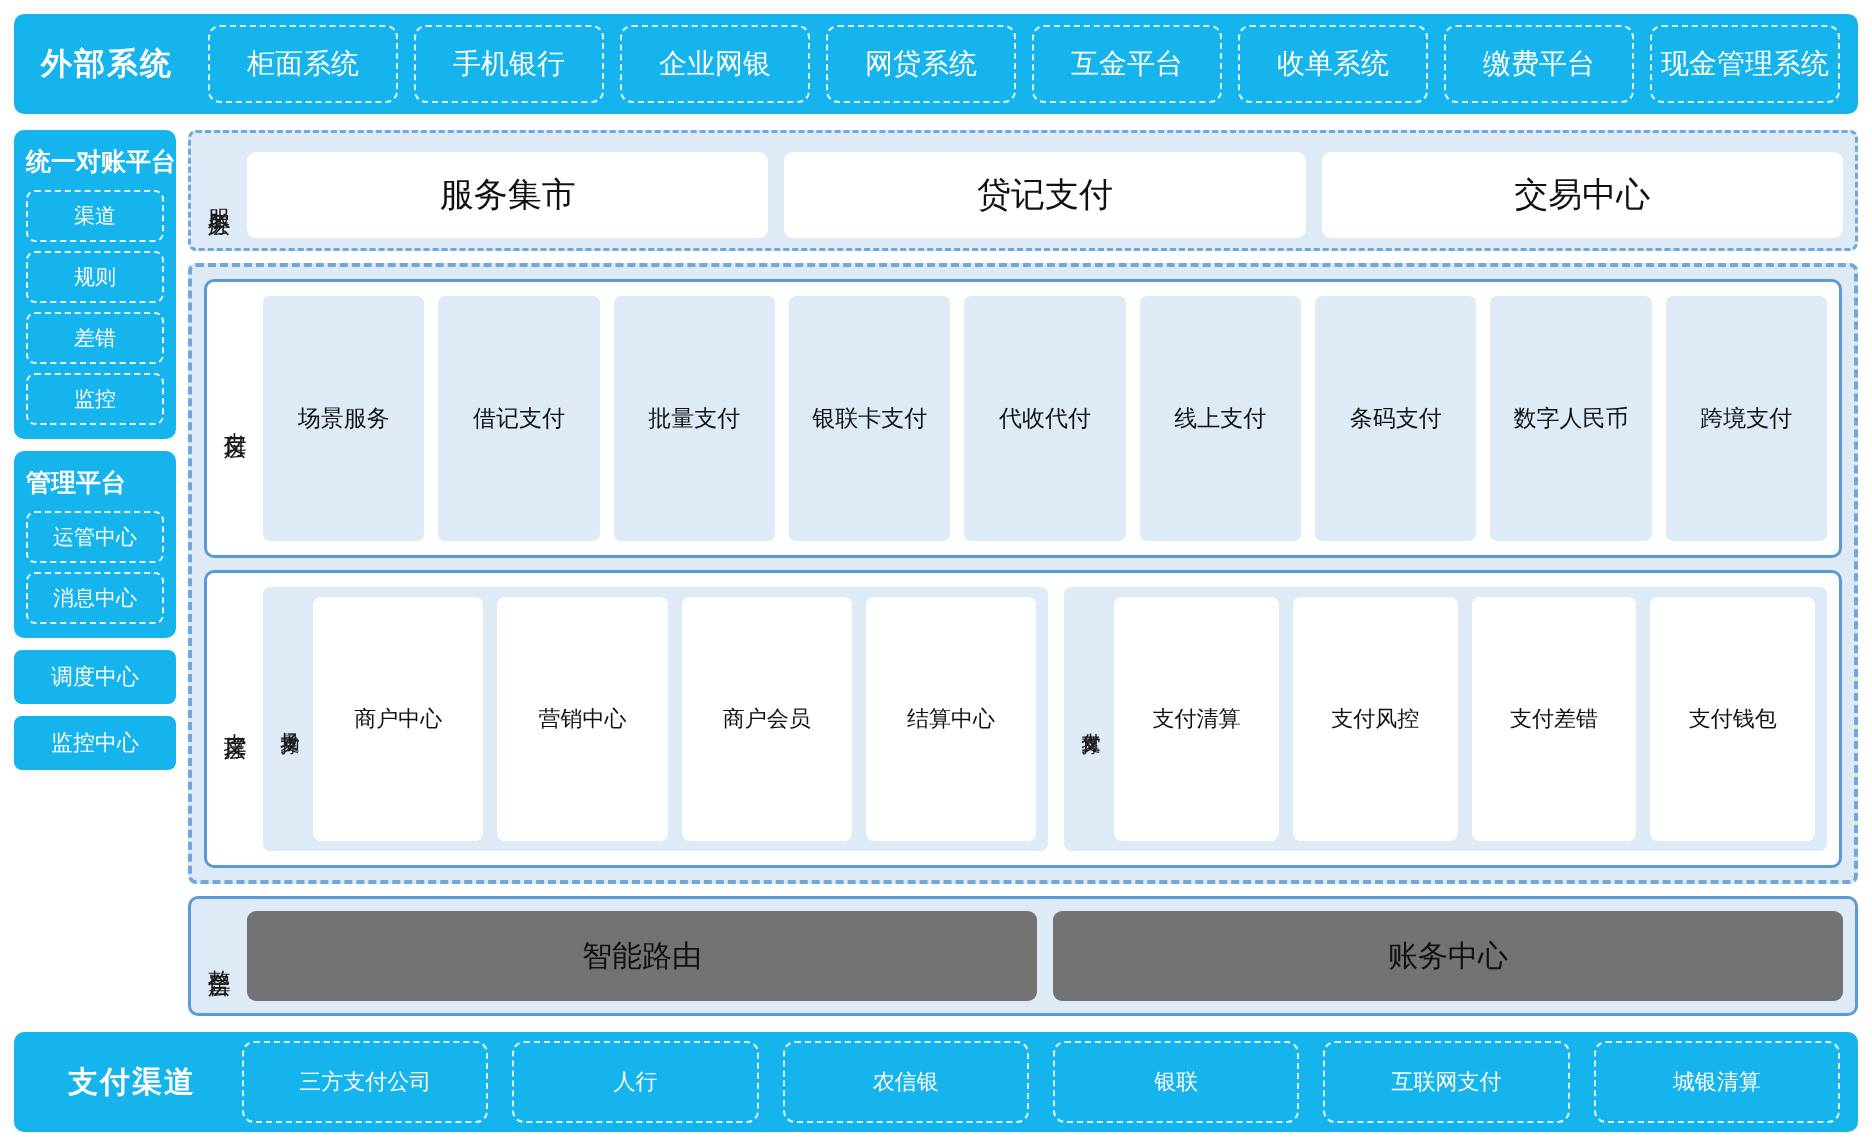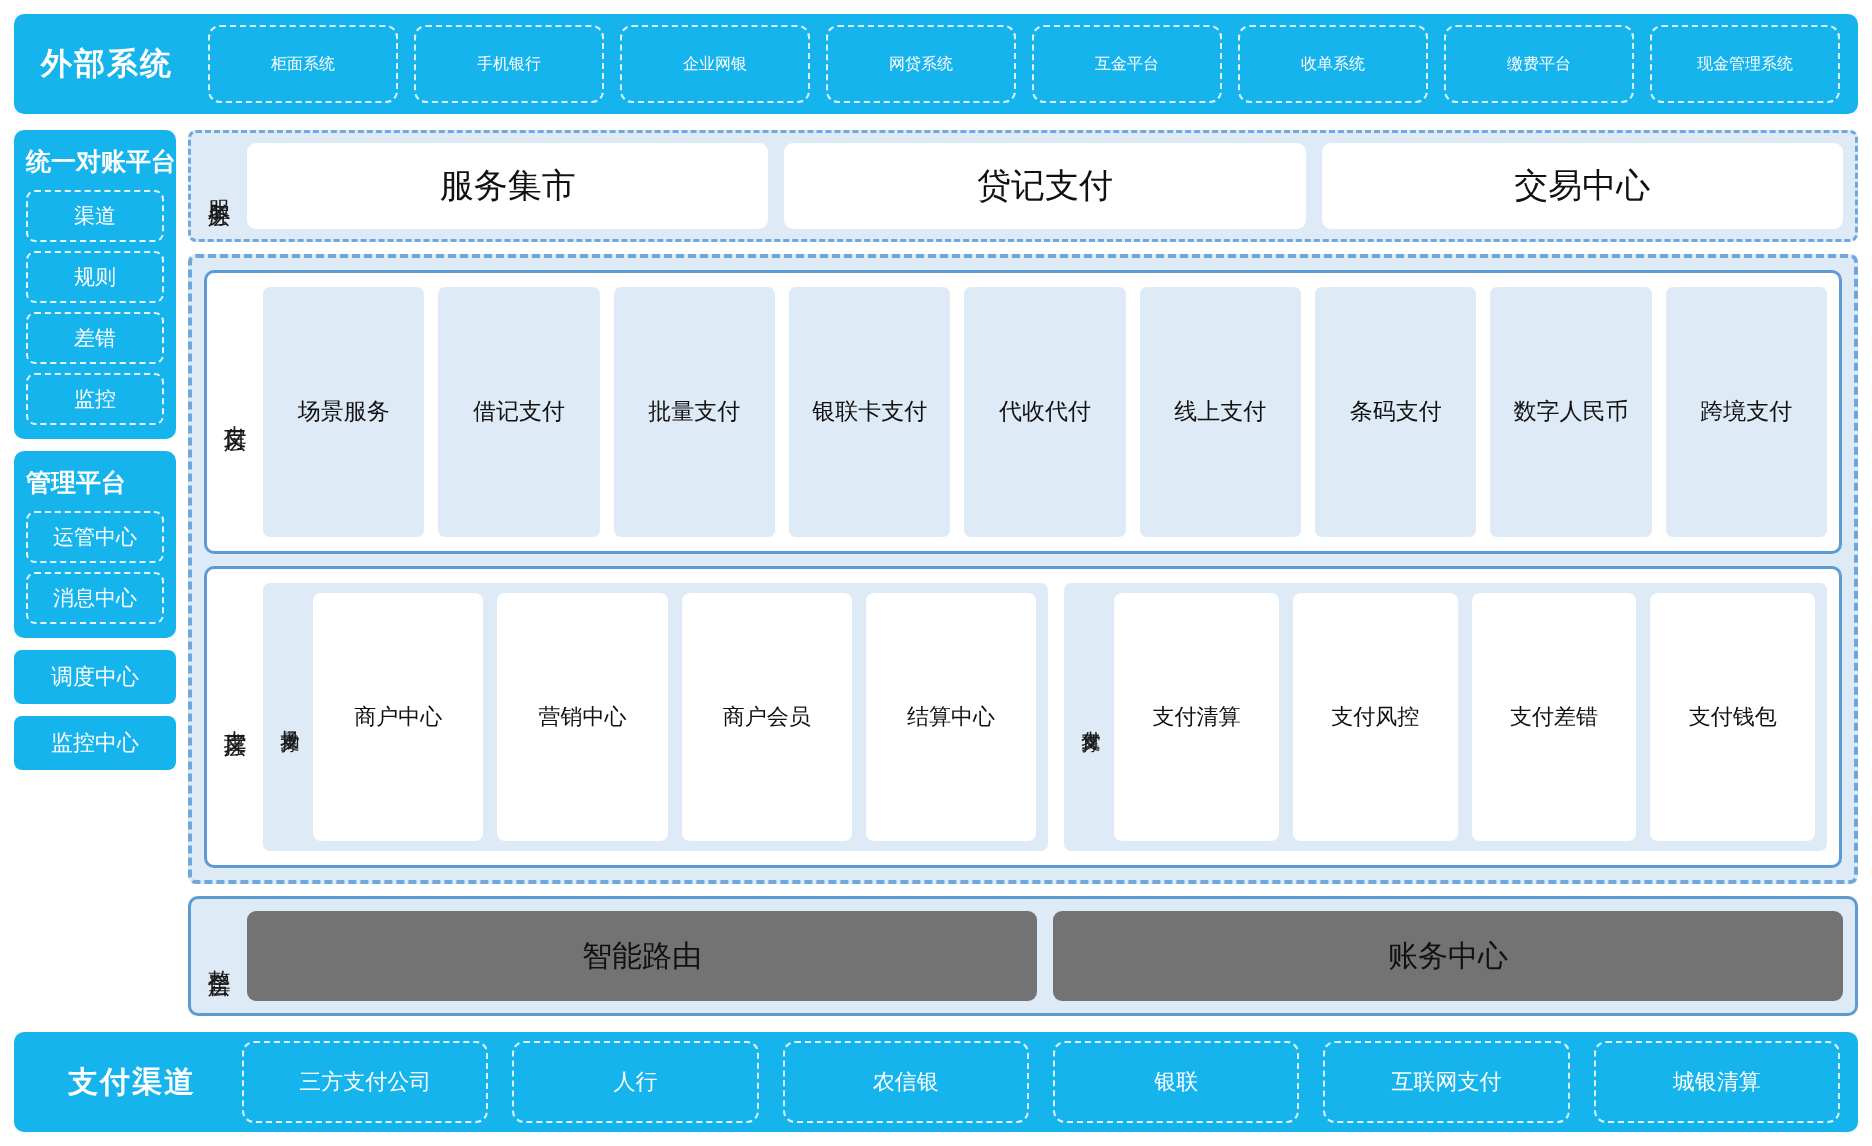--- a/index.html
+++ b/index.html
@@ -37,21 +37,21 @@
   .band-items {
     display: flex; flex: 1 1 auto;
     gap: 16px;
     margin-left: 26px;
   }
   .band-chip {
     flex: 1 1 0;
     border: 2px dashed rgba(255,255,255,0.85);
     border-radius: 12px;
     color: #ffffff;
-    font-size: 16px;
+    font-size: 28px;
     display: flex; align-items: center; justify-content: center;
     white-space: nowrap;
   }
 
   #external-band { height: 100px; }
   #external-band .band-title { width: 150px; }
   #external-band .band-chip { height: 78px; }
 
   #channel-band { height: 100px; margin-top: 12px; }
   #channel-band .band-title { width: 200px; font-size: 30px; }
@@ -116,21 +116,21 @@
   
   .dashgroup {
     border-radius: 8px;
     background: #DEEAF6;
     padding: 12px;
     flex: 0 0 auto;
   }
   .dash-thin { border: 3px dashed #6FA8DC; }
   .dash-thick { border: 4px dashed #6FA8DC; }
 
-  .layer-row { display: flex; align-items: stretch; gap: 10px; }
+  .layer-row { display: flex; align-items: stretch; gap: 10px; margin-top: 9px; }
 
   
   .vlabel {
     writing-mode: vertical-rl;
     text-orientation: upright;
     font-size: 23px;
     color: #1a1a1a;
     letter-spacing: 3px;
     display: flex; align-items: center; justify-content: center;
     flex: 0 0 auto;

